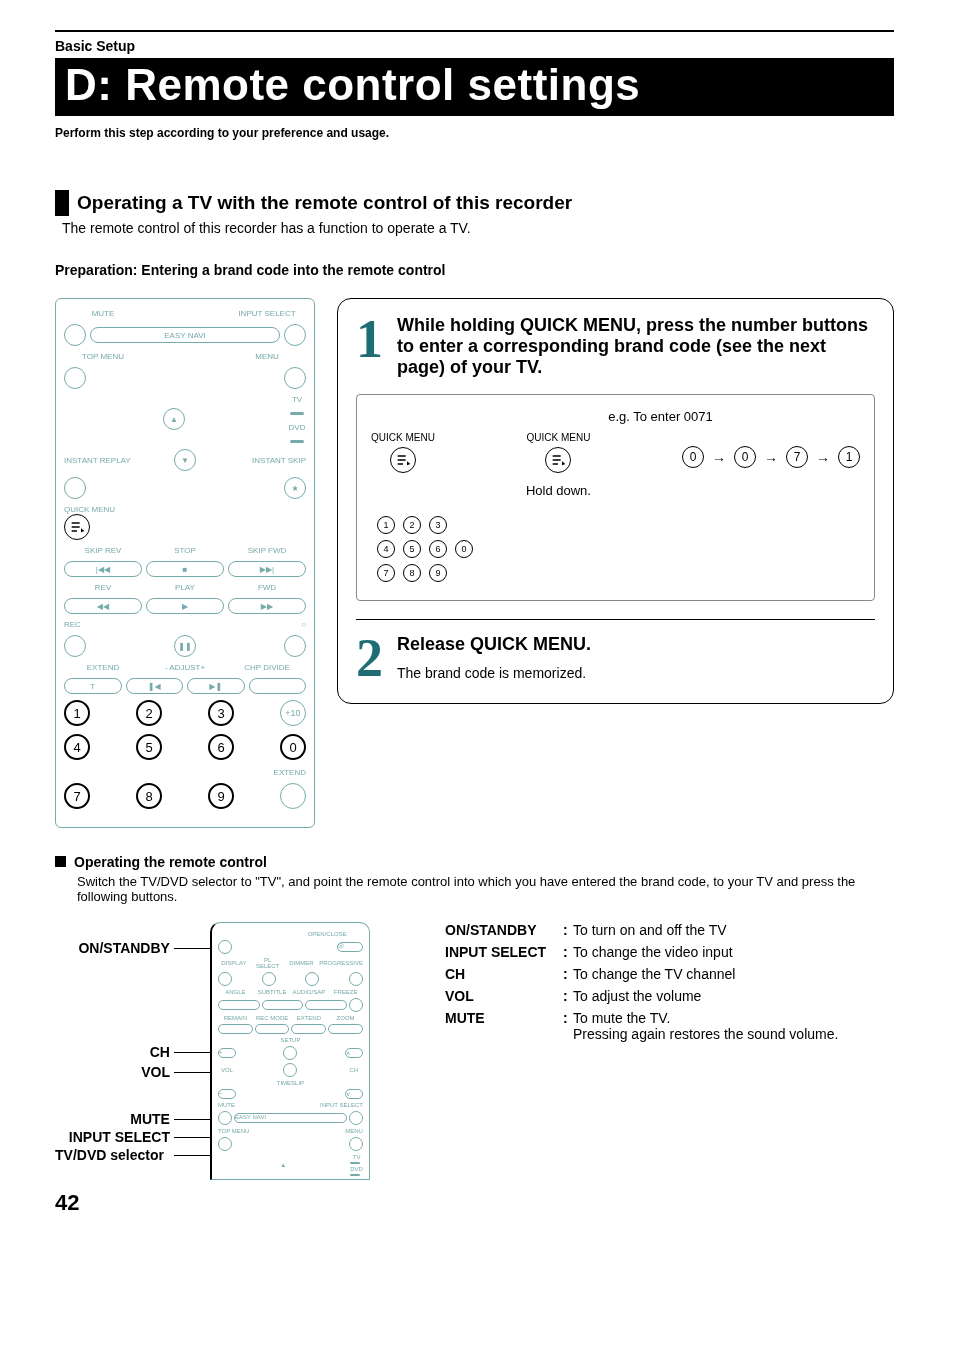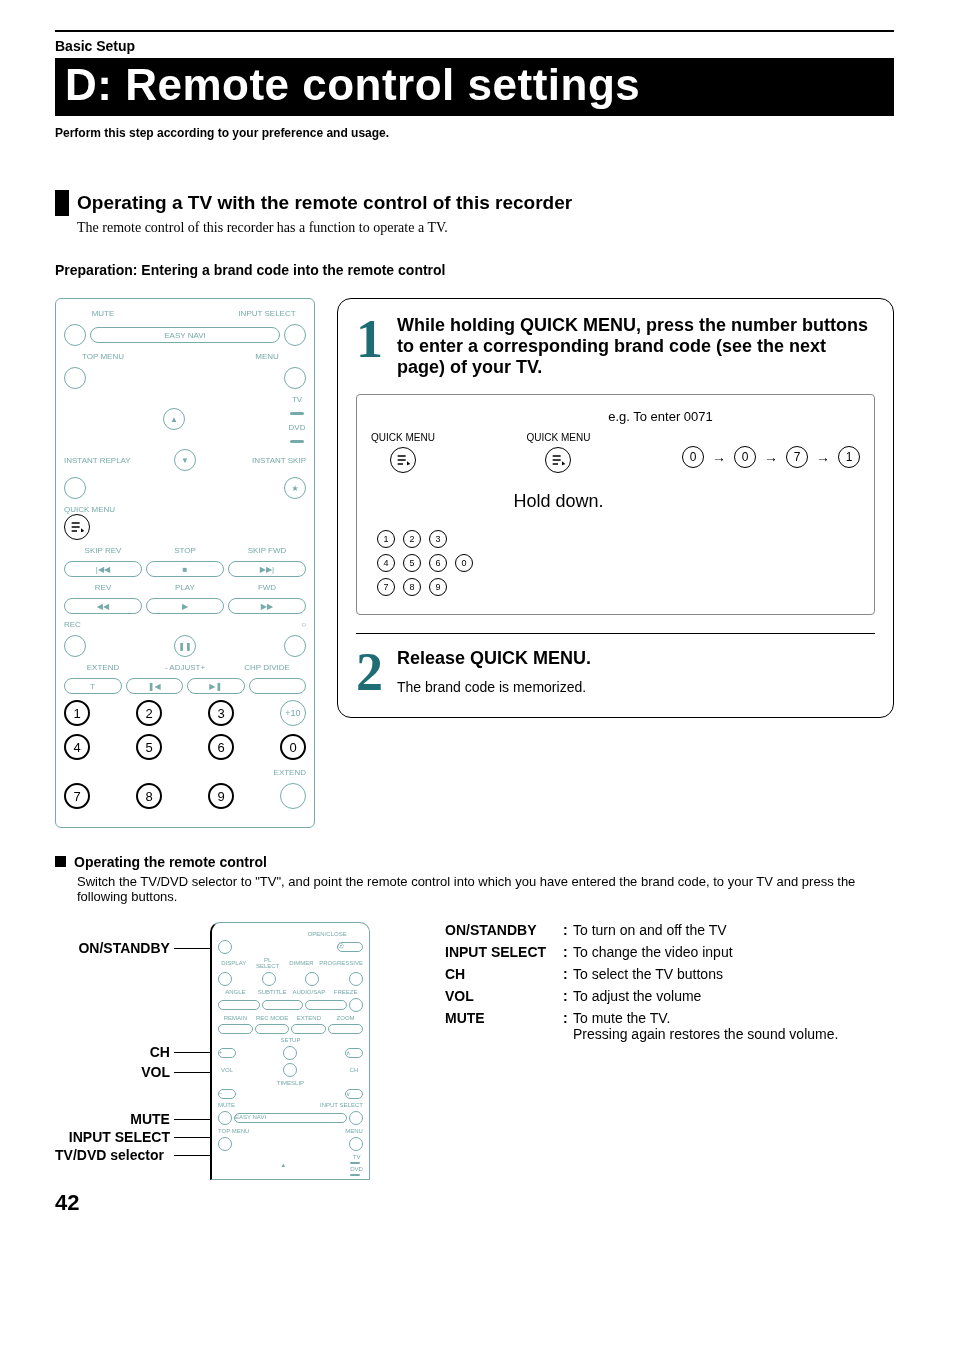--- a/index.html
+++ b/index.html
@@ -22,21 +22,21 @@
     margin: 0;
     font-size: 44px;
     font-weight: bold;
     letter-spacing: 0.5px;
   }
   .subtitle { font-size: 12px; font-weight: bold; margin-top: 10px; }
   .op-block { margin-top: 50px; }
   .op-heading-row { display: flex; align-items: stretch; }
   .op-heading-bar { width: 14px; background: #000; margin-right: 8px; }
   .op-heading { font-size: 19px; font-weight: bold; padding: 2px 0; }
-  .op-desc { font-size: 14px; margin-left: 22px; margin-top: 4px; font-family: Liberation Serif, serif; }
+  .op-desc { font-size: 14px; margin-left: 7px; margin-top: 4px; }
   .prep { font-size: 14px; font-weight: bold; margin-top: 26px; }
 
   .main-row { display: flex; margin-top: 20px; gap: 22px; }
 
   
   .remote-col { width: 260px; flex-shrink: 0; }
   .remote-box {
     border: 1px solid #7aa;
     border-radius: 6px;
     padding: 10px 8px;
@@ -345,21 +345,21 @@
             </span>
           </div>
           <div class="eg-col">
             <span>QUICK MENU</span>
             <span class="qm-circle">
               <svg viewBox="0 0 24 24">
                   <path d="M4 6h12M4 12h12M4 18h8" stroke="#000" stroke-width="2" fill="none"></path>
                   <path d="M18 14 L23 18 L18 20 Z" fill="#000"></path>
                 </svg>
             </span>
-            <span style="font-size:18px; margin-top:14px;">Hold down.</span>
+            <span style="font-size:13px; margin-top:6px;">Hold down.</span>
           </div>
           <div class="seq">
             <span class="numc">0</span>
             <span class="arrow">→</span>
             <span class="numc">0</span>
             <span class="arrow">→</span>
             <span class="numc">7</span>
             <span class="arrow">→</span>
             <span class="numc">1</span>
           </div>
@@ -538,21 +538,21 @@
       <div class="def-body">To turn on and off the TV</div>
     </div>
     <div class="def-row">
       <div class="def-term">INPUT SELECT</div>
       <div class="def-colon">:</div>
       <div class="def-body">To change the video input</div>
     </div>
     <div class="def-row">
       <div class="def-term">CH</div>
       <div class="def-colon">:</div>
-      <div class="def-body">To select the TV buttons</div>
+      <div class="def-body">To change the TV channel</div>
     </div>
     <div class="def-row">
       <div class="def-term">VOL</div>
       <div class="def-colon">:</div>
       <div class="def-body">To adjust the volume</div>
     </div>
     <div class="def-row">
       <div class="def-term">MUTE</div>
       <div class="def-colon">:</div>
       <div class="def-body">

